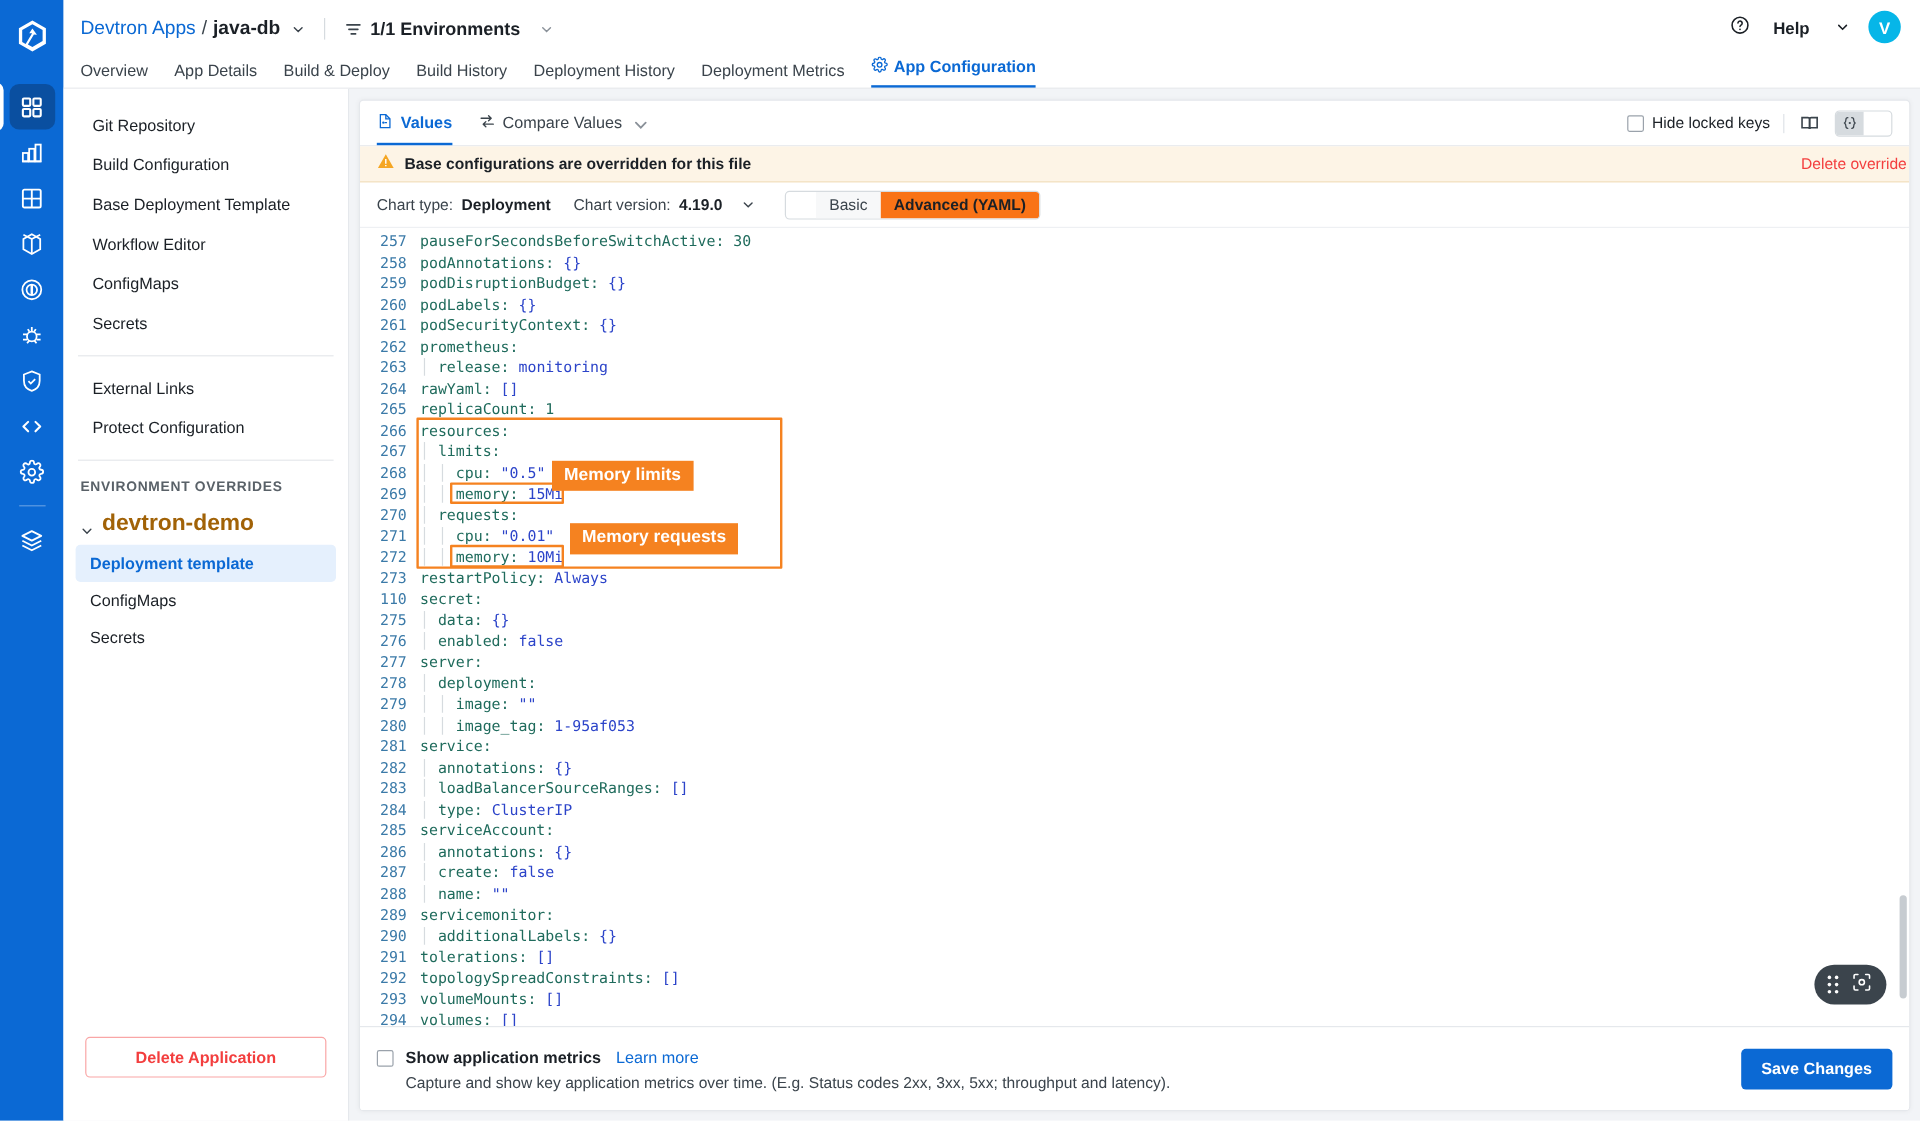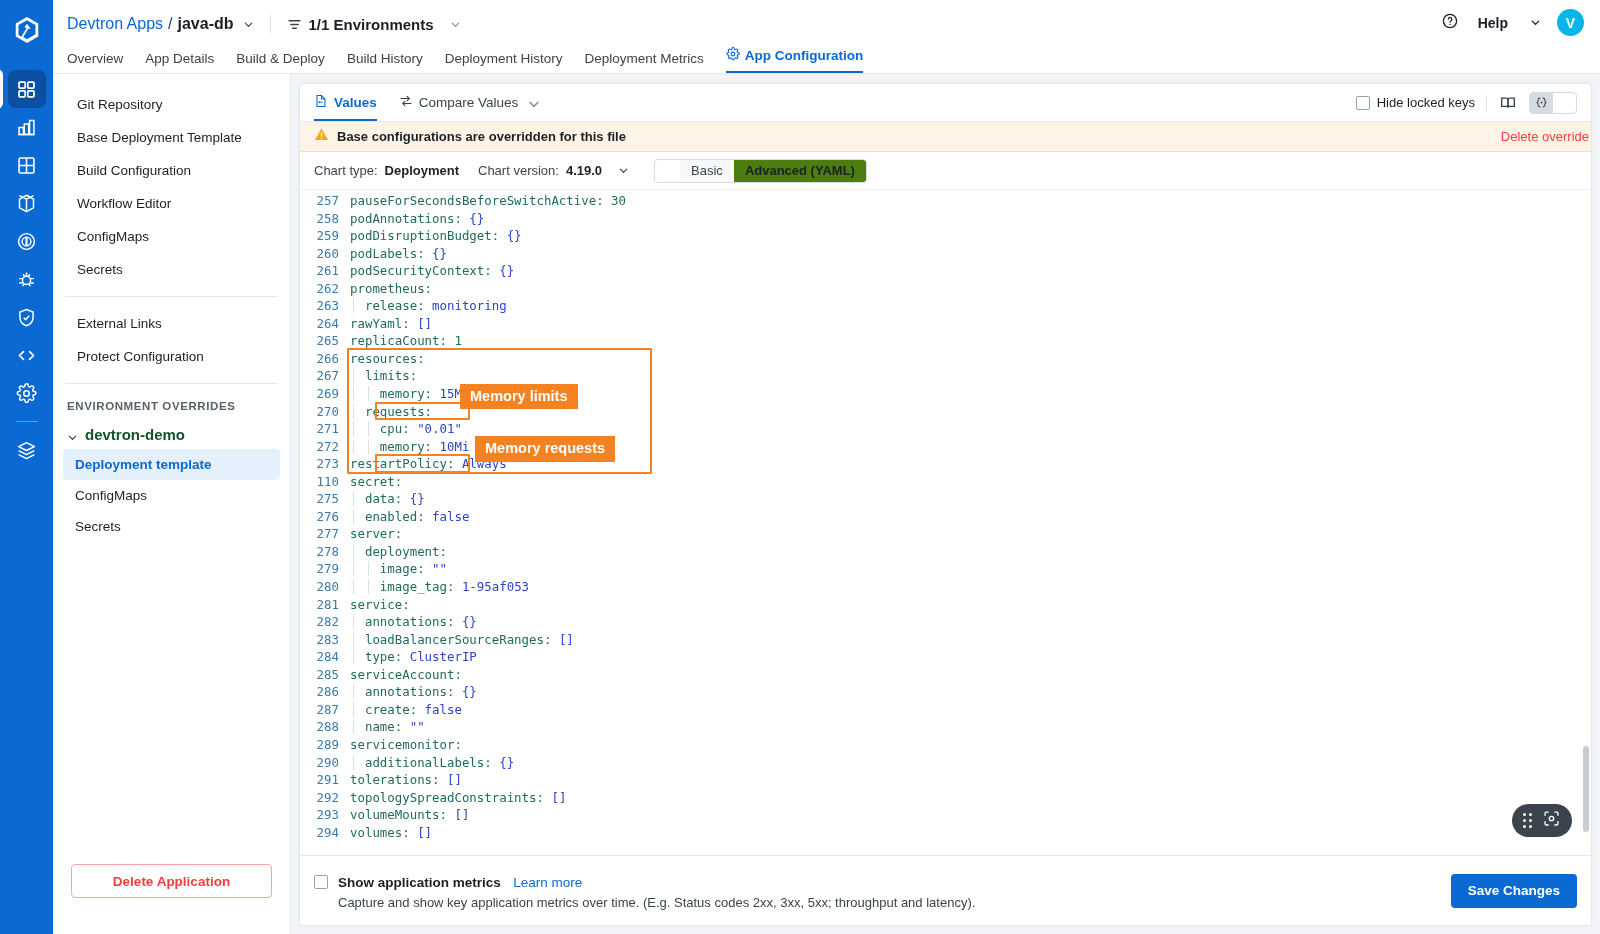--- a/index.html
+++ b/index.html
@@ -82,21 +82,21 @@
     padding: 9px 16px 9px 14px; font-size: 13.5px; color: #1b2026; cursor: pointer;
     border-radius: 4px; margin: 0 10px;
   }
   .nav-sep { height: 1px; background: #e5e8ec; margin: 10px 12px; }
   .nav-head {
     font-size: 11.5px; color: #596168; letter-spacing: .6px; font-weight: 600;
     padding: 6px 16px 8px 14px; text-transform: uppercase;
   }
   .nav-env {
     display: flex; align-items: center; gap: 7px; padding: 6px 16px 6px 14px;
-    font-size: 15px; color: #14532d; font-weight: 600; cursor: pointer;
+    font-size: 19px; color: #a16207; font-weight: 600; cursor: pointer;
   }
   .nav-env .caret { width: 11px; height: 11px; }
   .nav-sub {
     padding: 8px 16px 8px 12px; font-size: 13.5px; color: #1b2026; cursor: pointer;
     margin: 0 10px; border-radius: 4px;
   }
   .nav-sub.active { background: #e5f0fd; color: #0b69d4; font-weight: 600; }
   .navfoot { margin-top: auto; padding: 0 18px 36px 18px; }
   .del-app {
     width: 100%; height: 34px; border: 1px solid #f9a6a6; border-radius: 4px;
@@ -158,21 +158,21 @@
     height: 38px; flex: 0 0 38px; display: flex; align-items: center; padding: 0 14px; gap: 7px;
     border-bottom: 1px solid #eef0f3;
   }
   .c-lab { font-size: 13px; color: #3b444c; }
   .c-val { font-size: 13px; color: #1b2026; font-weight: 600; }
   .segbox { display: flex; border: 1px solid #d6dbdf; border-radius: 4px; overflow: hidden; margin-left: 18px; height: 24px; padding-left: 25px; }
   .segbox div {
     padding: 0 11px; display: flex; align-items: center; font-size: 13px; cursor: pointer;
     color: #3b444c; background: #f7f8f9;
   }
-  .segbox div.on { background: #4d7c0f; color: #1b2026; font-weight: 600; }
+  .segbox div.on { background: #f97316; color: #1b2026; font-weight: 600; }
 
   
   .editor { flex: 1; position: relative; overflow: hidden; background: #fff; }
   .code {
     font-family: "DejaVu Sans Mono", "Liberation Mono", monospace;
     font-size: 12.4px; line-height: 17.55px; padding-top: 2px;
   }
   .ln-row { display: flex; height: 17.55px; white-space: pre; }
   .ln-no {
     width: 50px; flex: 0 0 50px; text-align: right; padding-right: 11px;
@@ -383,22 +383,22 @@
           </span>
           <span>App Configuration</span>
         </div>
       </div>
     </div>
 
     <div class="body">
 
       <div class="navpanel">
         <div class="nav-item">Git Repository</div>
+        <div class="nav-item">Build Configuration</div>
         <div class="nav-item">Base Deployment Template</div>
-        <div class="nav-item">Build Configuration</div>
         <div class="nav-item">Workflow Editor</div>
         <div class="nav-item">ConfigMaps</div>
         <div class="nav-item">Secrets</div>
         <div class="nav-sep"></div>
         <div class="nav-item">External Links</div>
         <div class="nav-item">Protect Configuration</div>
         <div class="nav-sep"></div>
         <div class="nav-head">ENVIRONMENT OVERRIDES</div>
         <div class="nav-env">
           <span class="caret">
@@ -501,20 +501,21 @@
                 <div class="ln-row"><span class="ln-no">258</span><span class="ln-txt"><span class="tk-key">podAnnotations:</span><span class="tk-val"> {}</span></span></div>
                 <div class="ln-row"><span class="ln-no">259</span><span class="ln-txt"><span class="tk-key">podDisruptionBudget:</span><span class="tk-val"> {}</span></span></div>
                 <div class="ln-row"><span class="ln-no">260</span><span class="ln-txt"><span class="tk-key">podLabels:</span><span class="tk-val"> {}</span></span></div>
                 <div class="ln-row"><span class="ln-no">261</span><span class="ln-txt"><span class="tk-key">podSecurityContext:</span><span class="tk-val"> {}</span></span></div>
                 <div class="ln-row"><span class="ln-no">262</span><span class="ln-txt"><span class="tk-key">prometheus:</span></span></div>
                 <div class="ln-row"><span class="ln-no">263</span><span class="ln-txt"><span class="guide">│ </span><span class="tk-key">release:</span><span class="tk-val"> monitoring</span></span></div>
                 <div class="ln-row"><span class="ln-no">264</span><span class="ln-txt"><span class="tk-key">rawYaml:</span><span class="tk-val"> []</span></span></div>
                 <div class="ln-row"><span class="ln-no">265</span><span class="ln-txt"><span class="tk-key">replicaCount:</span><span class="tk-num"> 1</span></span></div>
                 <div class="ln-row"><span class="ln-no">266</span><span class="ln-txt"><span class="tk-key">resources:</span></span></div>
                 <div class="ln-row"><span class="ln-no">267</span><span class="ln-txt"><span class="guide">│ </span><span class="tk-key">limits:</span></span></div>
+                <div class="ln-row"><span class="ln-no">268</span><span class="ln-txt"><span class="guide">│ │ </span><span class="tk-key">cpu:</span><span class="tk-str"> "0.5"</span></span></div>
                 <div class="ln-row"><span class="ln-no">269</span><span class="ln-txt"><span class="guide">│ │ </span><span class="tk-key">memory:</span><span class="tk-val"> 15Mi</span></span></div>
                 <div class="ln-row"><span class="ln-no">270</span><span class="ln-txt"><span class="guide">│ </span><span class="tk-key">requests:</span></span></div>
                 <div class="ln-row"><span class="ln-no">271</span><span class="ln-txt"><span class="guide">│ │ </span><span class="tk-key">cpu:</span><span class="tk-str"> "0.01"</span></span></div>
                 <div class="ln-row"><span class="ln-no">272</span><span class="ln-txt"><span class="guide">│ │ </span><span class="tk-key">memory:</span><span class="tk-val"> 10Mi</span></span></div>
                 <div class="ln-row"><span class="ln-no">273</span><span class="ln-txt"><span class="tk-key">restartPolicy:</span><span class="tk-val"> Always</span></span></div>
                 <div class="ln-row"><span class="ln-no">110</span><span class="ln-txt"><span class="tk-key">secret:</span></span></div>
                 <div class="ln-row"><span class="ln-no">275</span><span class="ln-txt"><span class="guide">│ </span><span class="tk-key">data:</span><span class="tk-val"> {}</span></span></div>
                 <div class="ln-row"><span class="ln-no">276</span><span class="ln-txt"><span class="guide">│ </span><span class="tk-key">enabled:</span><span class="tk-val"> false</span></span></div>
                 <div class="ln-row"><span class="ln-no">277</span><span class="ln-txt"><span class="tk-key">server:</span></span></div>
                 <div class="ln-row"><span class="ln-no">278</span><span class="ln-txt"><span class="guide">│ </span><span class="tk-key">deployment:</span></span></div>

